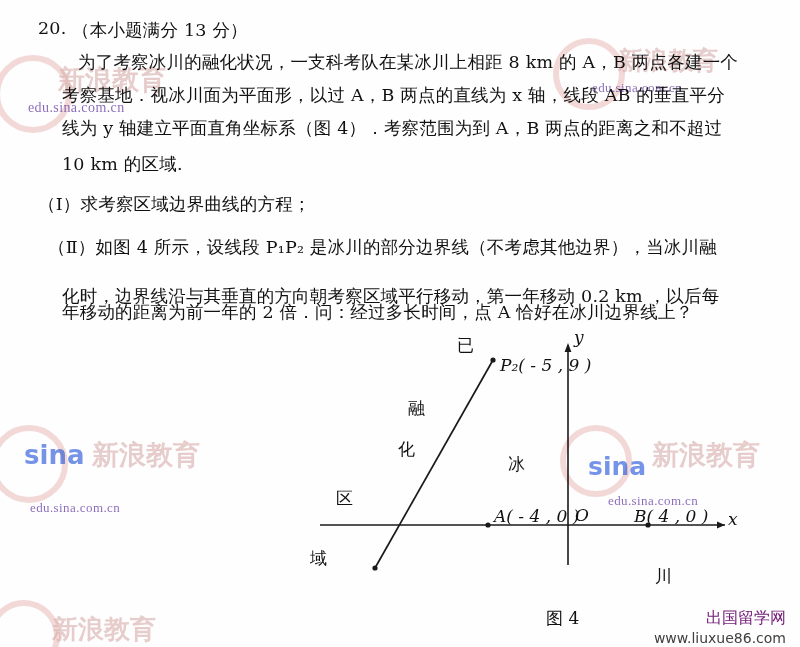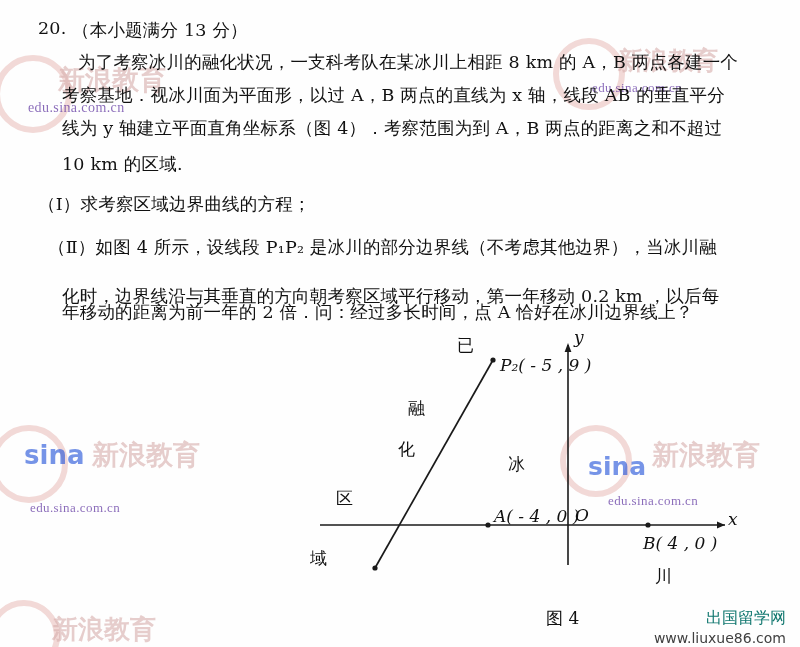--- a/index.html
+++ b/index.html
@@ -80,21 +80,21 @@
     font-size: 17px;
     white-space: nowrap;
   }
 
   
   .footer-zh {
     position: absolute;
     right: 14px;
     top: 608px;
     font-size: 16px;
-    color: #0f766e;
+    color: #701a75;
     z-index: 11;
     white-space: nowrap;
   }
   .footer-url {
     position: absolute;
     right: 14px;
     top: 630px;
     font-family: "DejaVu Sans", "Liberation Sans", sans-serif;
     font-size: 14px;
     color: #404040;
@@ -167,21 +167,21 @@
   <div class="fig-label" style="left:148px; top:113px;">化</div>
   <div class="fig-label" style="left:86px; top:162px;">区</div>
   <div class="fig-label" style="left:60px; top:222px;">域</div>
 
   <div class="fig-label" style="left:258px; top:128px;">冰</div>
   <div class="fig-label" style="left:405px; top:240px;">川</div>
 
   <div class="fig-label it" style="left:250px; top:30px;">P₂( - 5 , 9 )</div>
 
   <div class="fig-label it" style="left:244px; top:181px;">A( - 4 , 0 )</div>
-  <div class="fig-label it" style="left:393px; top:181px;margin-top:27px;">B( 4 , 0 )</div>
+  <div class="fig-label it" style="left:384px; top:181px;">B( 4 , 0 )</div>
   <div class="fig-label it" style="left:325px; top:180px;">O</div>
 
   <div class="fig-label it" style="left:478px; top:184px;">x</div>
   <div class="fig-label it" style="left:324px; top:2px;">y</div>
 
   <div class="fig-label" style="left:296px; top:282px;">图 4</div>
 </div>
 
 <div class="footer-zh">出国留学网</div>
 <div class="footer-url">www.liuxue86.com</div>

